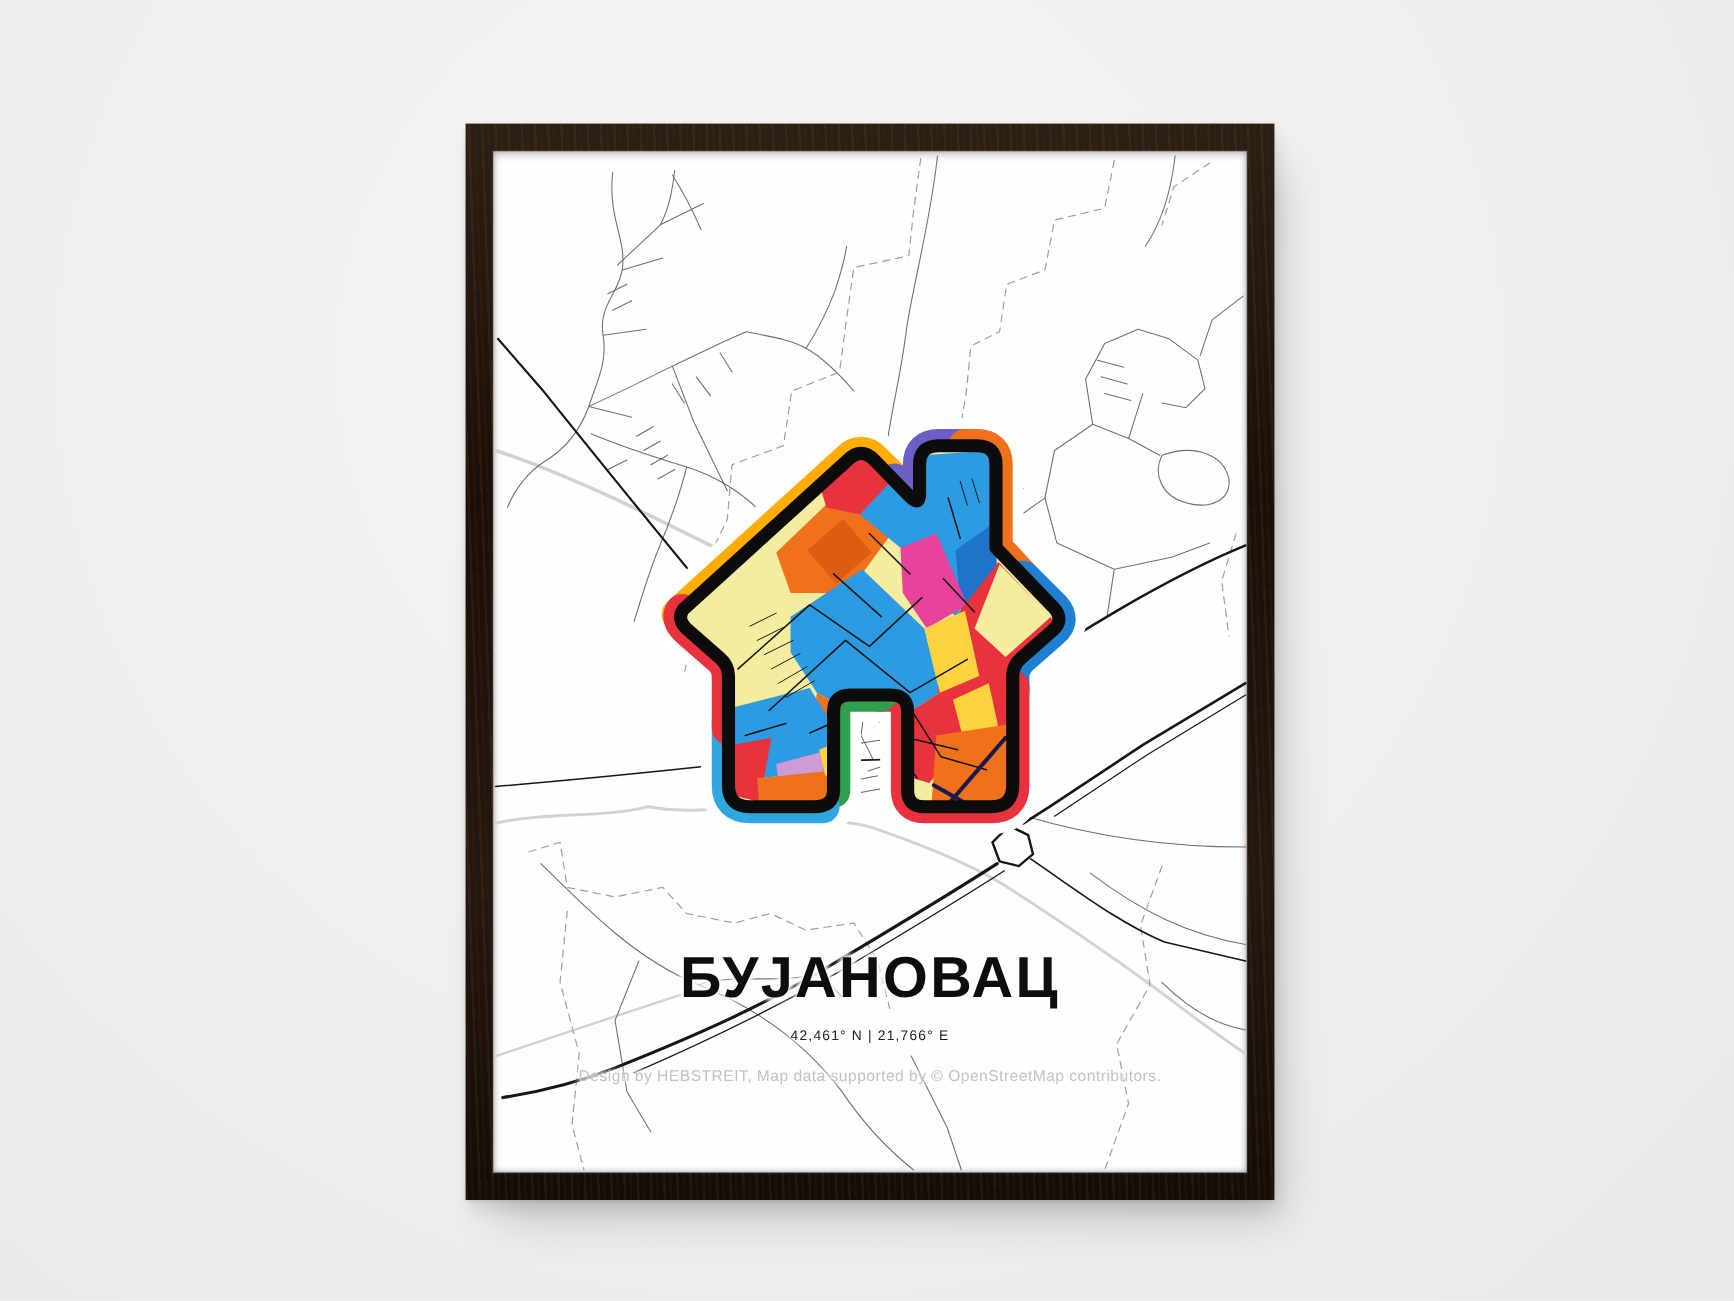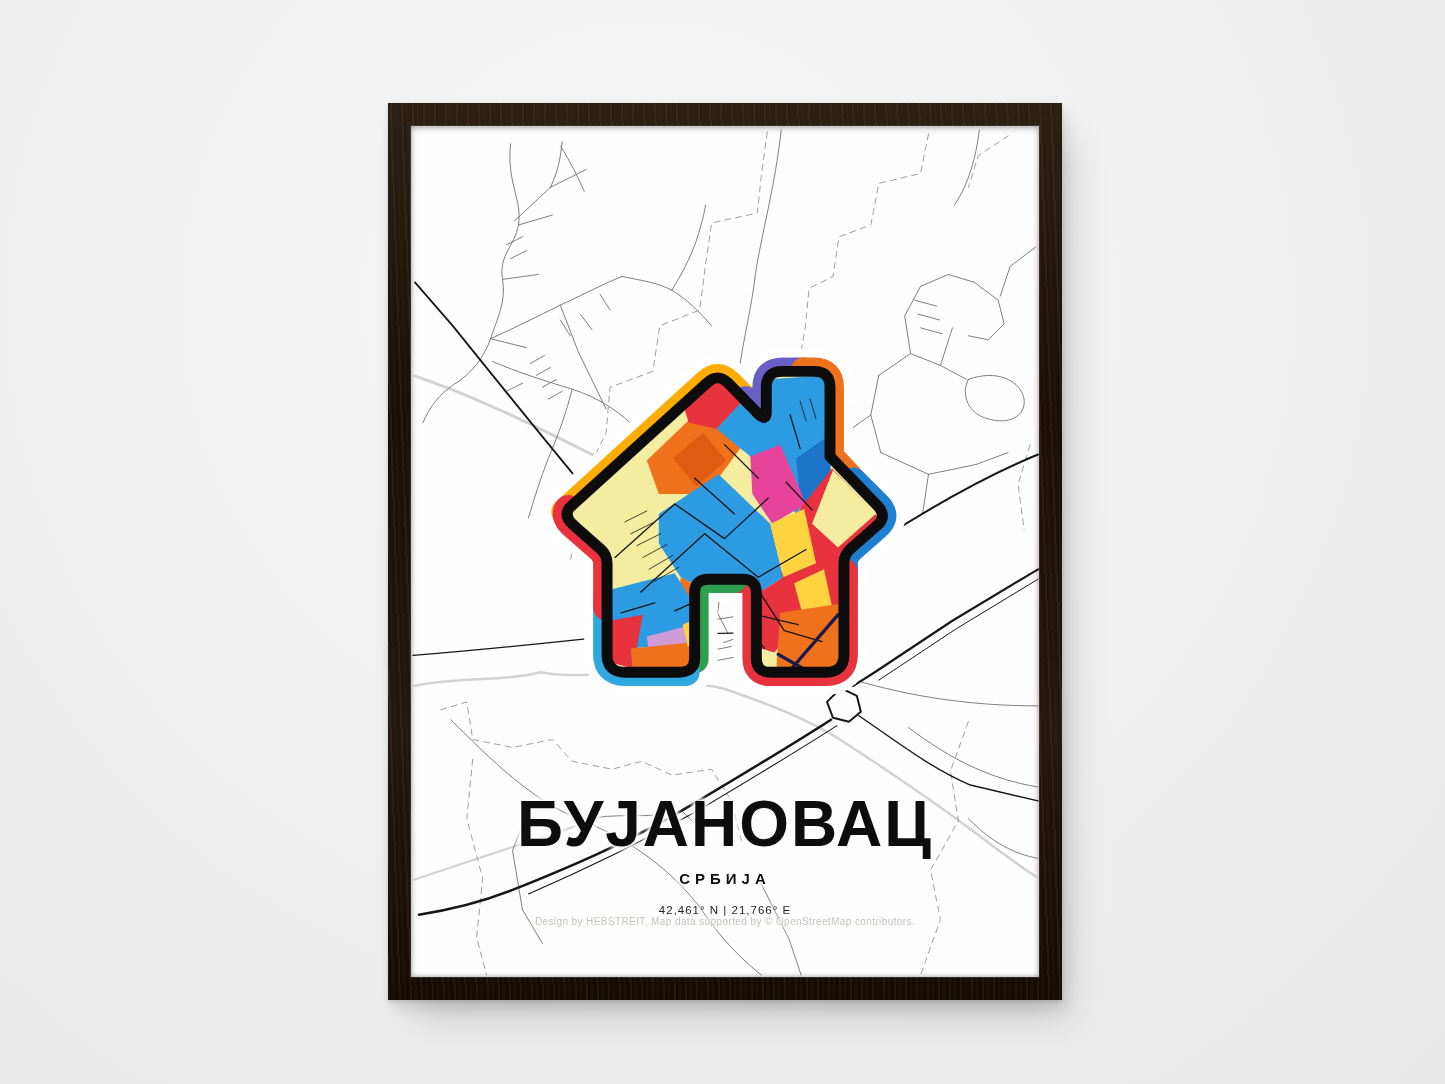--- a/index.html
+++ b/index.html
@@ -35,30 +35,30 @@
   .halo{fill:none;stroke:#ffffff;stroke-width:46;stroke-linecap:round;stroke-linejoin:round;}
   .hb{fill:none;stroke-width:28;stroke-linecap:round;stroke-linejoin:round;}
   .ho{fill:none;stroke:#0c0c0c;stroke-width:11;stroke-linejoin:round;}
   .hs{fill:none;stroke:#141414;stroke-width:1.3;stroke-linecap:round;stroke-linejoin:round;}
   .hh{fill:none;stroke:#141414;stroke-width:.8;stroke-linecap:round;}
   .hn{fill:none;stroke:#1A1A4E;stroke-width:3.4;stroke-linecap:round;}
 
   .textblock{position:absolute;left:0;right:0;top:666px;text-align:center;}
   .textblock > div{text-shadow:0 0 5px #fff,0 0 5px #fff,0 0 6px #fff,0 0 9px #fff;}
   .title{
-    font-size:64px;font-weight:700;letter-spacing:2px;color:#0d0d0d;line-height:1.02;
+    font-size:48px;font-weight:700;letter-spacing:2px;color:#0d0d0d;line-height:1.02;
   }
   .subtitle{
     margin-top:13px;font-size:15px;font-weight:700;letter-spacing:5px;color:#101010;
   }
   .coords{
     margin-top:17px;font-size:11.5px;font-weight:400;letter-spacing:1px;color:#1c1c1c;
   }
   .credit{
-    font-size:10px;font-weight:400;letter-spacing:.4px;color:#c6c2bb;
+    margin-top:19px;font-size:13px;font-weight:400;letter-spacing:.4px;color:#c6c2bb;
   }
 </style>
 </head>
 <body>
 
 <div class="wall">
   <div class="frame">
     <div class="poster">
 
       <svg class="map" viewBox="0 0 631 860" preserveAspectRatio="none">
@@ -175,20 +175,19 @@
             <path class="hh" d="M70,160 L92,149 M76,172 L98,161 M82,184 L106,172 M88,196 L112,183 M94,208 L118,194 M100,220 L124,206 M246,38 L252,58 M256,36 L262,56"></path>
             <path class="hn" d="M236,310 L284,254 M224,294 L252,310"></path>
           </g>
 
           <path class="ho" d="M152,20 Q163,9 174,20 L204,51 Q212,59 212,49 L212,24 Q212,8 228,8 L260,8 Q276,8 276,24 L276,94 L324,144 Q334,155 323,164 L297,187 Q290,193 290,202 L290,294 Q290,312 272,312 L216,312 Q202,312 202,298 L202,232 Q202,218 188,218 L154,218 Q140,218 140,232 L140,298 Q140,312 124,312 L70,312 Q52,312 52,294 L52,202 Q52,193 45,187 L19,164 Q8,155 14,146 Z"></path>
         </g>
       </svg>
 
       <div class="textblock">
         <div class="title">БУЈАНОВАЦ</div>
-        <div class="subtitle">СРБИЈА</div>
         <div class="coords">42,461° N | 21,766° E</div>
         <div class="credit">Design by HEBSTREIT, Map data supported by © OpenStreetMap contributors.</div>
       </div>
 
     </div>
   </div>
 </div>
 
 </body></html>

